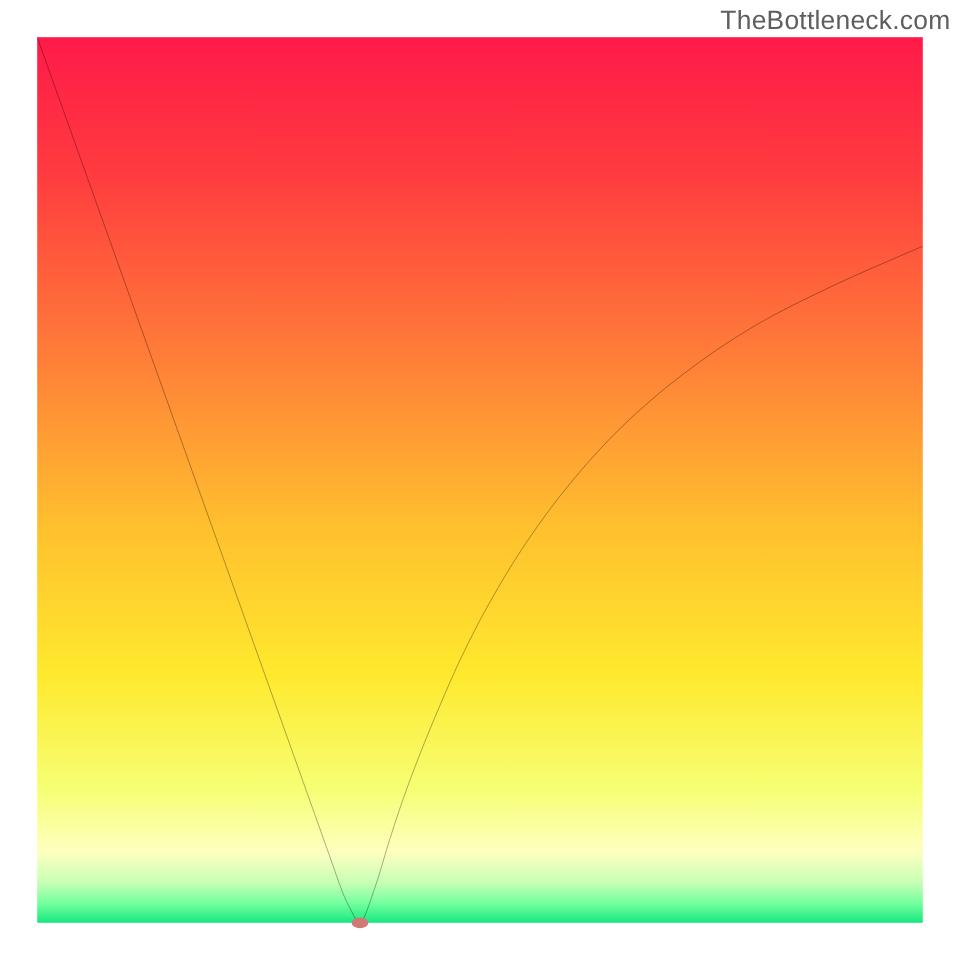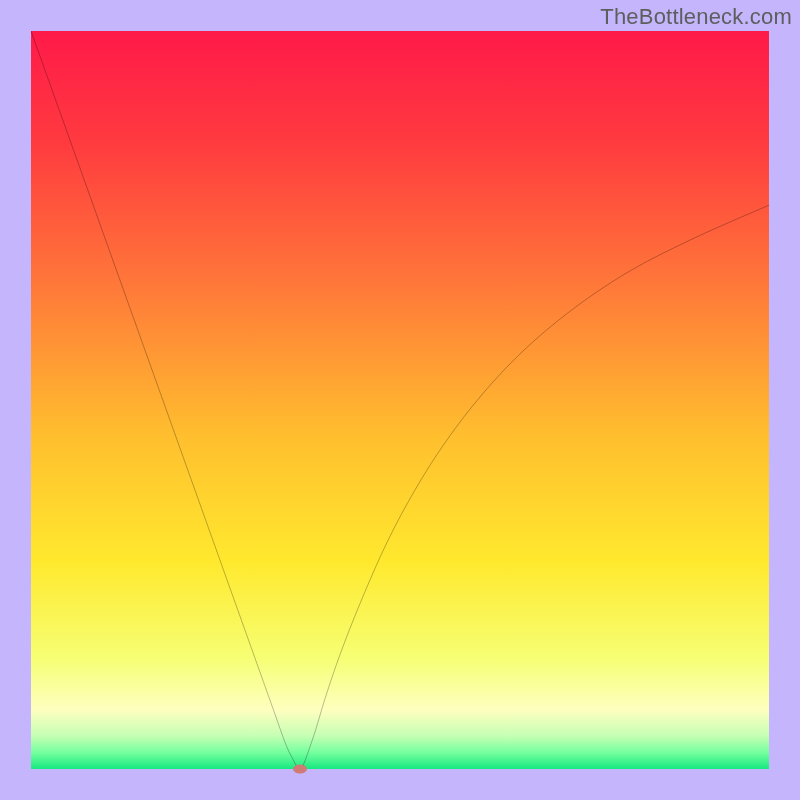--- a/index.html
+++ b/index.html
@@ -8,21 +8,21 @@
     width: 800px;
     height: 800px;
     background: #000000;
     overflow: hidden;
     font-family: Arial, Helvetica, sans-serif;
   }
   .frame {
     position: relative;
     width: 800px;
     height: 800px;
-    background: #c4b5fd;
+    background: #ffffff;
   }
   .plot-area {
     position: absolute;
     left: 31px;
     top: 31px;
     width: 738px;
     height: 738px;
     
   }
   .curve {

